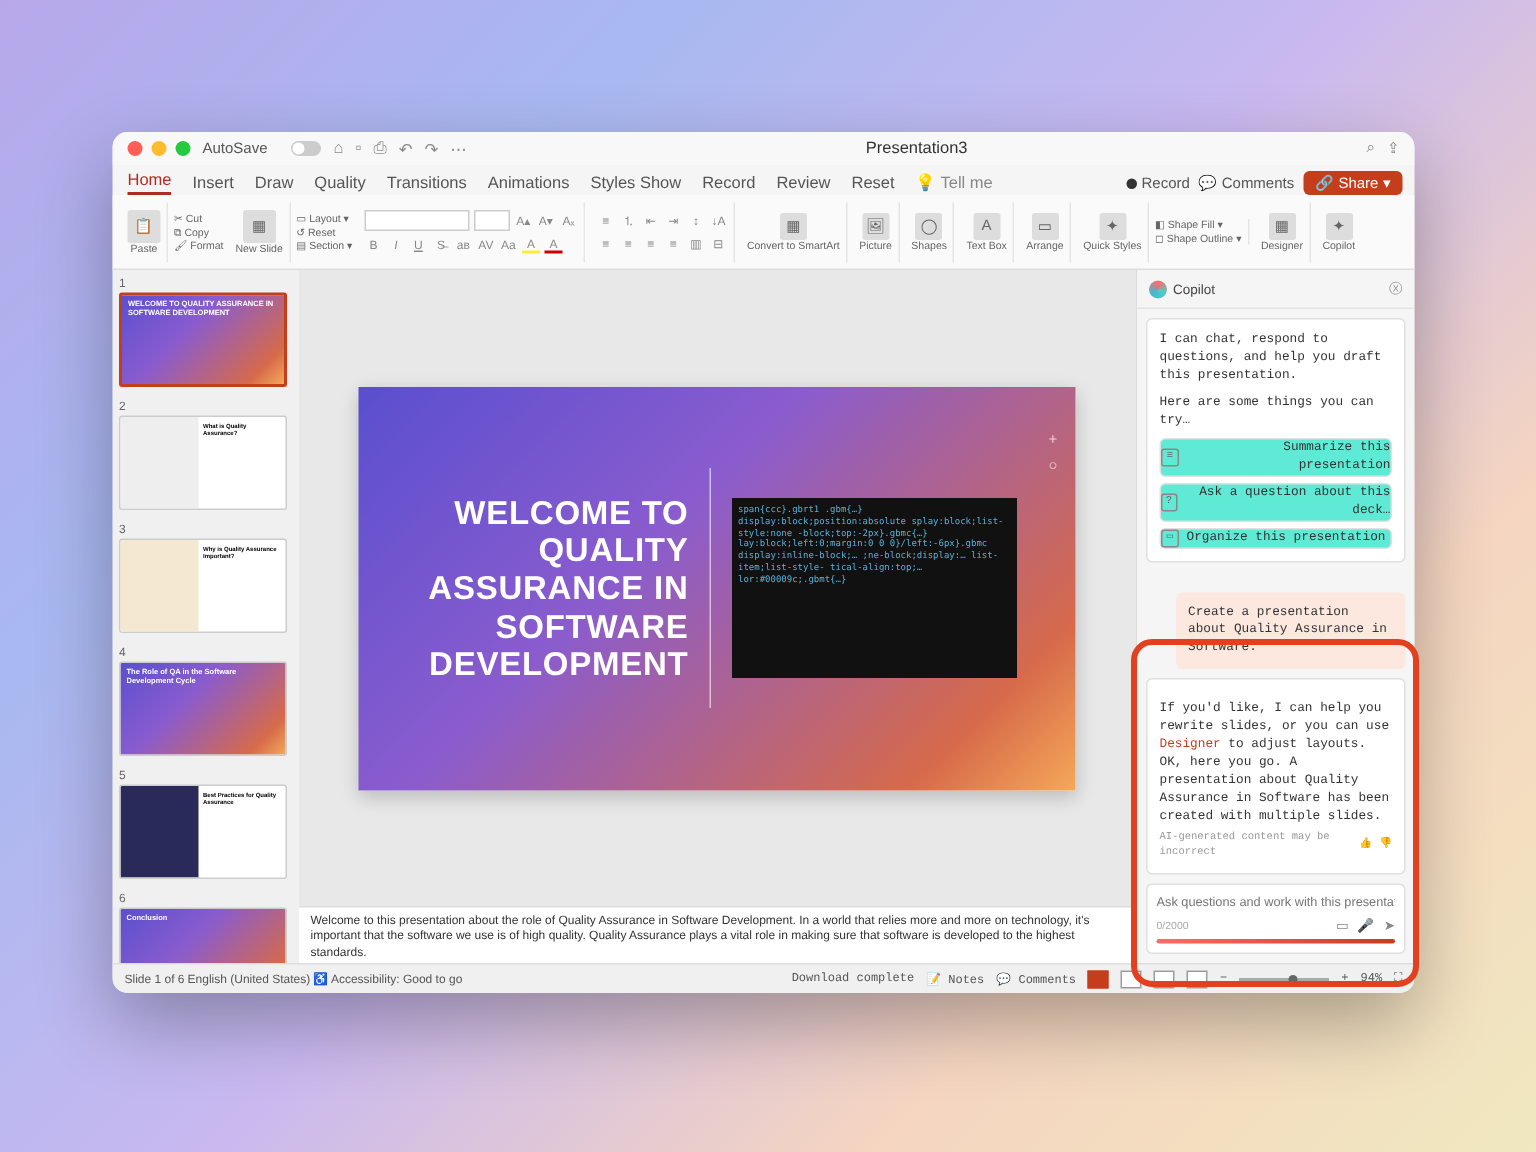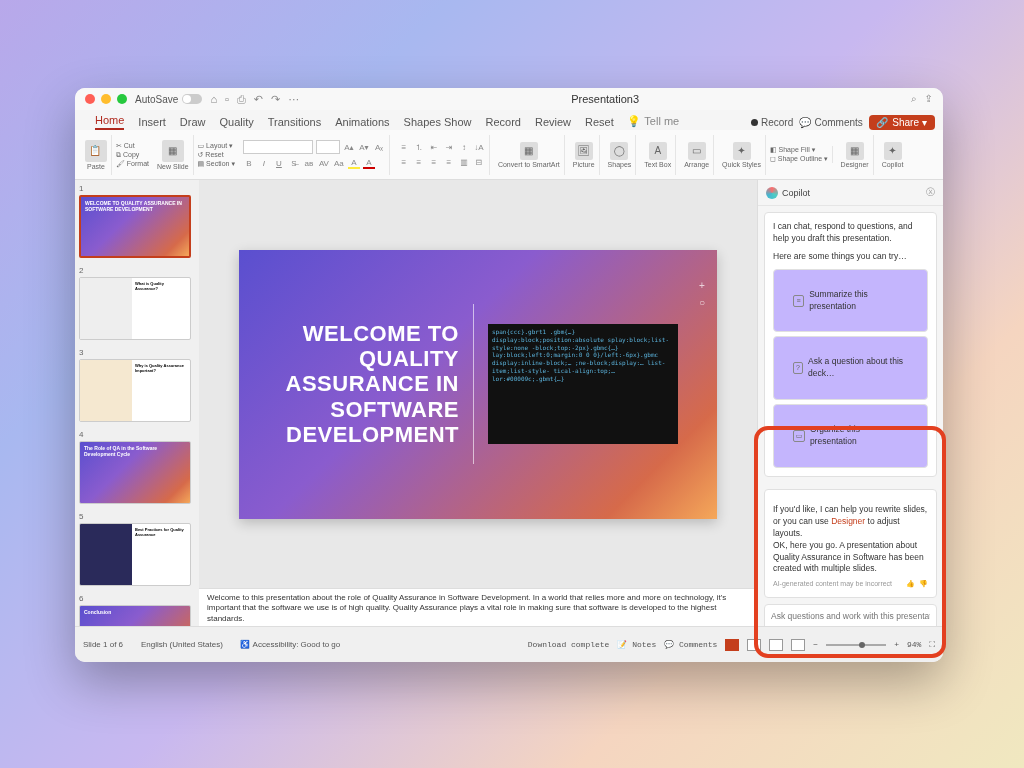--- a/index.html
+++ b/index.html
@@ -20,28 +20,28 @@
   overflow: hidden;
 }
 .titlebar {
   height: 22px; display: flex; align-items: center;
   padding: 0 10px; font-size: 10px; color: #555;
   background: #f8f8f8;
 }
 .traffic { display: flex; gap: 6px; margin-right: 8px; }
 .dot { width: 10px; height: 10px; border-radius: 50%; }
 .dot.r { background:#ff5f56; } .dot.y { background:#ffbd2e; } .dot.g { background:#27c93f; }
-.titlebar .autosave { display:flex; align-items:center; gap:4px; margin-right:8px; }
+.titlebar .autosave { display:flex; align-items:center; gap:16px; margin-right:8px; }
 .switch { width:20px; height:10px; border-radius:5px; background:#ccc; position:relative; }
 .switch::after { content:''; position:absolute; width:8px; height:8px; border-radius:50%; background:#fff; left:1px; top:1px; }
 .tbicons { display:flex; gap:8px; color:#888; font-size:11px; }
 .tbtitle { flex:1; text-align:center; font-size:11px; color:#333; }
 .tbright { display:flex; gap:8px; color:#888; }
 .ribbon-tabs {
-  display:flex; gap:14px; padding: 0 20px; font-size:11px; color:#555;
+  display:flex; gap:14px; padding: 0 10px; font-size:11px; color:#555;
   align-items:flex-end; height:20px; position:relative;
 }
 .ribbon-tabs .tab { cursor:pointer; padding-bottom:2px; }
 .ribbon-tabs .tab.active { color:#b02a1f; border-bottom:2px solid #b02a1f; font-weight:500; }
 .ribbon-tabs .right { position:absolute; right:8px; display:flex; gap:6px; align-items:center; }
 .share-btn { background:#c43e1c; color:#fff; padding:2px 8px; border-radius:4px; font-size:10px; display:flex; align-items:center; gap:3px; }
 .rec { display:flex; align-items:center; gap:3px; font-size:10px; }
 .rec::before { content:''; width:7px; height:7px; border-radius:50%; background:#333; }
 .ribbon {
   height:50px; background:#fafafa; border-bottom:1px solid #ddd;
@@ -85,22 +85,22 @@
 .slide-img { width:190px; height:120px; background:#111; color:#5ab0d8; font-family:monospace; font-size:6px; padding:4px; overflow:hidden; line-height:1.3; }
 .slide-handles { position:absolute; top:30px; right:12px; display:flex; flex-direction:column; gap:6px; color:rgba(255,255,255,0.7); font-size:10px; }
 
 .notes { height:38px; background:#fff; border-top:1px solid #ddd; padding:4px 8px; font-size:8px; color:#333; line-height:1.3; }
 
 .copilot { width:186px; background:#f5f5f5; border-left:1px solid #ddd; display:flex; flex-direction:column; font-size:9px; }
 .copilot-head { display:flex; align-items:center; justify-content:space-between; padding:6px 8px; border-bottom:1px solid #e5e5e5; }
 .copilot-head .t { display:flex; align-items:center; gap:4px; font-weight:500; color:#444; }
 .copilot-logo { width:12px; height:12px; border-radius:50%; background: conic-gradient(#ff6b6b,#4ecdc4,#45b7d1,#ff6b6b); }
 .copilot-body { flex:1; overflow-y:auto; padding:6px; display:flex; flex-direction:column; gap:6px; }
-.cp-card { background:#fff; border:1px solid #e0e0e0; border-radius:4px; padding:8px; font-size:8.5px; color:#333; line-height:1.4; }
-.cp-suggest { display:flex; align-items:center; gap:5px; padding:19px; border:1px solid #e0e0e0; border-radius:4px; background:#c4b5fd; font-size:8.5px; cursor:pointer; }
+.cp-card { background:#fff; border:1px solid #e0e0e0; border-radius:4px; padding:8px; font-size:8.5px; color:#333; line-height:1.4;font-family:Liberation Mono, monospace; }
+.cp-suggest { display:flex; align-items:center; gap:5px; padding:0; border:1px solid #e0e0e0; border-radius:4px; background:#5eead4; font-size:8.5px; cursor:pointer;text-align:right; }
 .cp-suggest .ic { width:12px; height:12px; border:1px solid #888; border-radius:2px; display:flex; align-items:center; justify-content:center; font-size:7px; color:#666; }
 .cp-user { background:#fde8e0; border:none; margin-left:20px; }
 .cp-response .designer { color:#c43e1c; font-weight:500; }
 .cp-meta { font-size:7px; color:#999; margin-top:4px; display:flex; justify-content:space-between; align-items:center; }
 .cp-meta .fb { display:flex; gap:4px; }
 .cp-input-area { border:1px solid #e0e0e0; border-radius:4px; background:#fff; padding:6px; margin-top:auto; }
 .cp-input { width:100%; border:none; font-size:8.5px; color:#999; outline:none; }
 .cp-input-row { display:flex; justify-content:space-between; align-items:center; margin-top:6px; }
 .cp-counter { font-size:7px; color:#aaa; }
 .cp-icons { display:flex; gap:6px; color:#888; }
@@ -109,22 +109,22 @@
 .highlight-box {
   position:absolute;
   border:4px solid #e34020;
   border-radius:14px;
   left:754px; top:426px;
   width:192px; height:232px;
   pointer-events:none;
 }
 
 .statusbar {
-  height:36px; background:#f0f0f0; border-top:1px solid #ddd;
-  display:flex; align-items:center; padding:0 8px; font-size:8px; color:#555; gap:18px;text-align:right;
+  height:20px; background:#f0f0f0; border-top:1px solid #ddd;
+  display:flex; align-items:center; padding:0 8px; font-size:8px; color:#555; gap:2px;text-align:right;
 }
 .statusbar .right { margin-left:auto; display:flex; gap:8px; align-items:center;font-family:Liberation Mono, monospace; }
 .viewbtn { width:14px; height:12px; border:1px solid #999; background:#fff; }
 .viewbtn.active { background:#c43e1c; border-color:#c43e1c; }
 .zoom-slider { width:60px; height:2px; background:#aaa; position:relative; }
 .zoom-slider::after { content:''; position:absolute; width:6px; height:6px; background:#666; border-radius:50%; top:-2px; left:55%; }
 </style>
 </head>
 <body>
 
@@ -155,21 +155,21 @@
     </div>
   </div>
 
   <div class="ribbon-tabs">
     <span class="tab active">Home</span>
     <span class="tab">Insert</span>
     <span class="tab">Draw</span>
     <span class="tab">Quality</span>
     <span class="tab">Transitions</span>
     <span class="tab">Animations</span>
-    <span class="tab">Shapes Show</span>
+    <span class="tab">Styles Show</span>
     <span class="tab">Record</span>
     <span class="tab">Review</span>
     <span class="tab">Reset</span>
     <span class="tab" style="color:#888;">💡 <span>Tell me</span></span>
     <div class="right">
       <span class="rec">Record</span>
       <span style="font-size:10px;">💬 <span>Comments</span></span>
       <span class="share-btn">🔗 <span>Share</span> ▾</span>
     </div>
   </div>
@@ -380,20 +380,21 @@
               </div>
             <div class="cp-suggest">
                 <div class="ic">▭</div>
                 <span>Organize this presentation</span>
               </div>
           </div>
         </div>
 
         <div style="flex:1;"></div>
 
+        <div class="cp-card cp-user">Create a presentation about Quality Assurance in Software.</div>
         <div class="cp-card cp-response">
           <div style="margin-top:6px;"><span>If you'd like, I can help you rewrite slides, or you can use </span><span class="designer">Designer</span><span> to adjust layouts.</span></div>
           <div>OK, here you go. A presentation about Quality Assurance in Software has been created with multiple slides.</div>
           <div class="cp-meta">
             <span>AI-generated content may be incorrect</span>
             <div class="fb">
                 <span>👍</span>
                 <span>👎</span>
               </div>
           </div>

